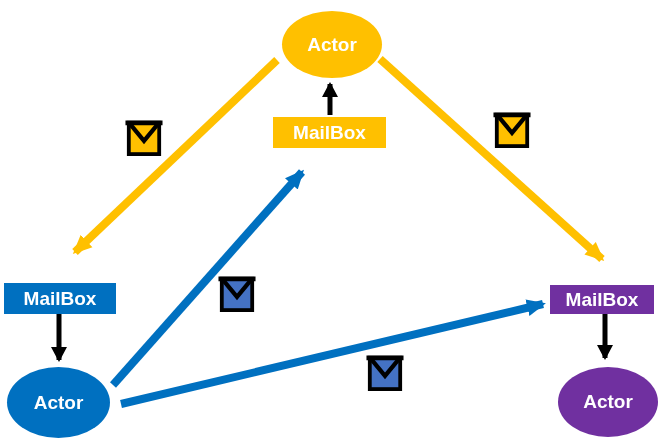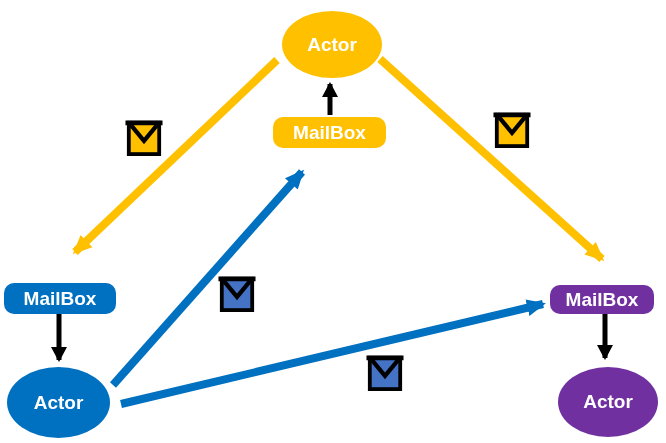--- a/index.html
+++ b/index.html
@@ -5,21 +5,20 @@
   html,body { margin:0; padding:0; background:#ffffff; }
   .stage {
     position:relative; width:666px; height:443px; background:#ffffff;
     font-family:"Liberation Sans", sans-serif; overflow:hidden;
   }
   .layer { position:absolute; left:0; top:0; }
   .node {
     position:absolute; display:flex; align-items:center; justify-content:center;
     color:#ffffff; font-weight:bold; font-size:19px; text-align:center;
     box-sizing:border-box;
-    border-radius:10px;
   }
   .ellipse { border-radius:50%; }
   .gold   { background:#FFC000; }
   .blue   { background:#0070C0; }
   .purple { background:#7030A0; }
 
   #n-top-actor     { left:282px; top:11px;  width:100px; height:67px; }
   #n-top-mailbox   { left:273px; top:117px; width:113px; height:31px; }
   #n-left-mailbox  { left:4px;   top:283px; width:112px; height:31px; }
   #n-left-actor    { left:7px;   top:367px; width:103px; height:71px; }

